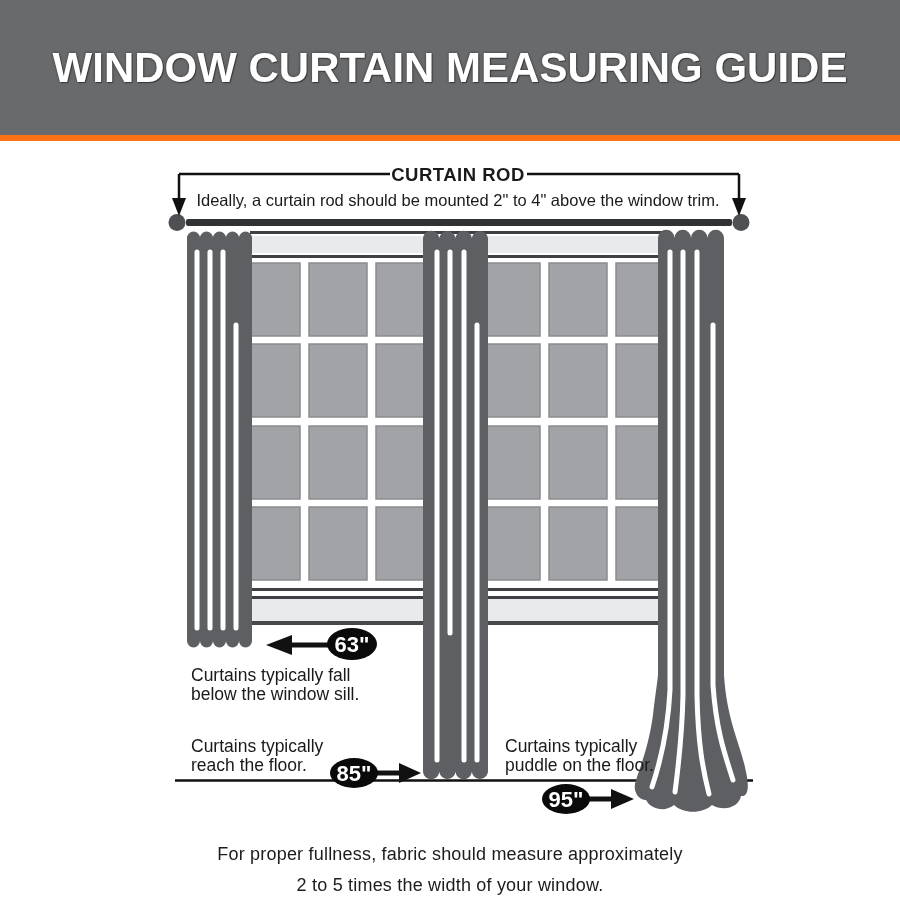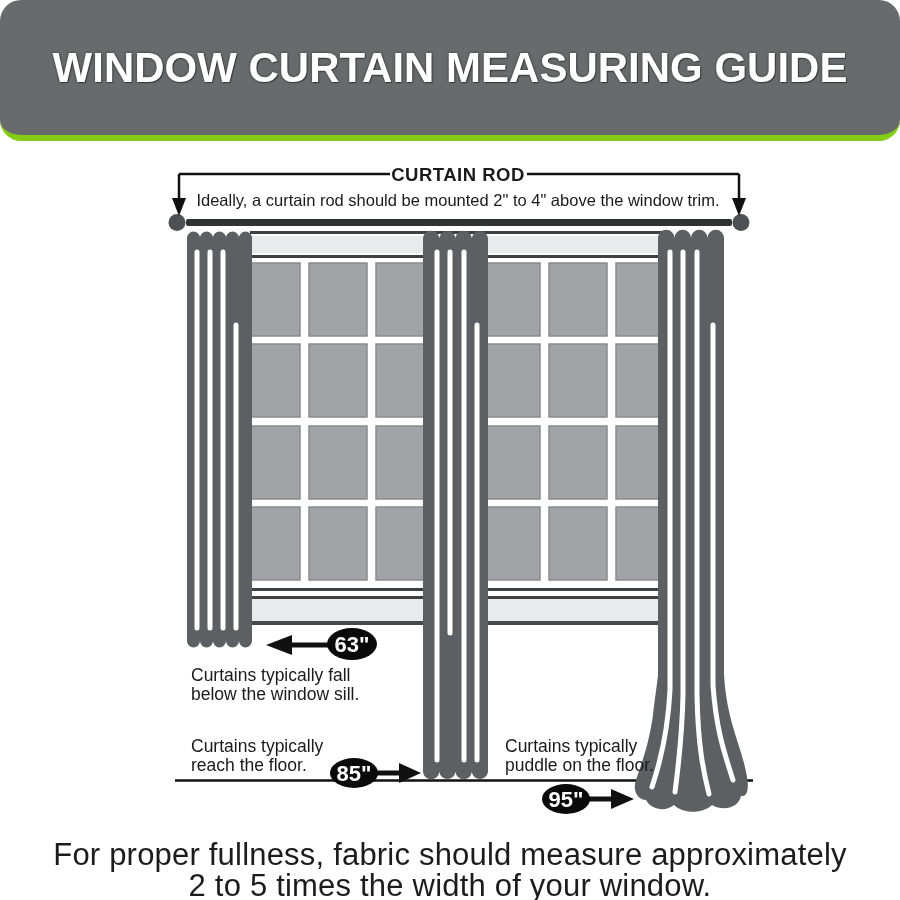--- a/index.html
+++ b/index.html
@@ -1,28 +1,28 @@
 <!DOCTYPE html>
 <html><head>
 <meta charset="utf-8">
 <style>
   html,body{margin:0;padding:0;background:#ffffff;width:900px;height:900px;overflow:hidden;
     font-family:"Liberation Sans",sans-serif;}
   .page{position:relative;width:900px;height:900px;background:#fff;}
-  .header{height:135px;border-bottom:6px solid #84cc16;display:flex;align-items:center;justify-content:center;border-radius:21px;}
+  .header{height:135px;border-bottom:6px solid #f97316;display:flex;align-items:center;justify-content:center;}
   .header h1{margin:0;font-size:42px;font-weight:700;letter-spacing:0px;color:#fff;
     text-shadow:0 0 3px rgba(0,0,0,.45), 1px 1px 0 rgba(30,30,30,.5);}
   svg{display:block;}
   svg text{font-family:"Liberation Sans",sans-serif;fill:#1a1a1a;}
   .t-label{font-size:18.5px;font-weight:700;letter-spacing:.5px;}
   .t-note{font-size:16.5px;}
   .t-cap{font-size:17.5px;}
   .t-badge{font-size:22px;font-weight:700;fill:#fff;}
   .footer{position:absolute;left:0;right:0;top:839px;text-align:center;color:#1c1c1c;
-    font-size:31px;line-height:31px;letter-spacing:.2px;}
+    font-size:18px;line-height:31px;letter-spacing:.2px;}
 </style>
 </head>
 <body>
 
 <div class="page">
 
   <div class="header" style="background:#696a6c;">
     <h1>WINDOW CURTAIN MEASURING GUIDE</h1>
   </div>
 

